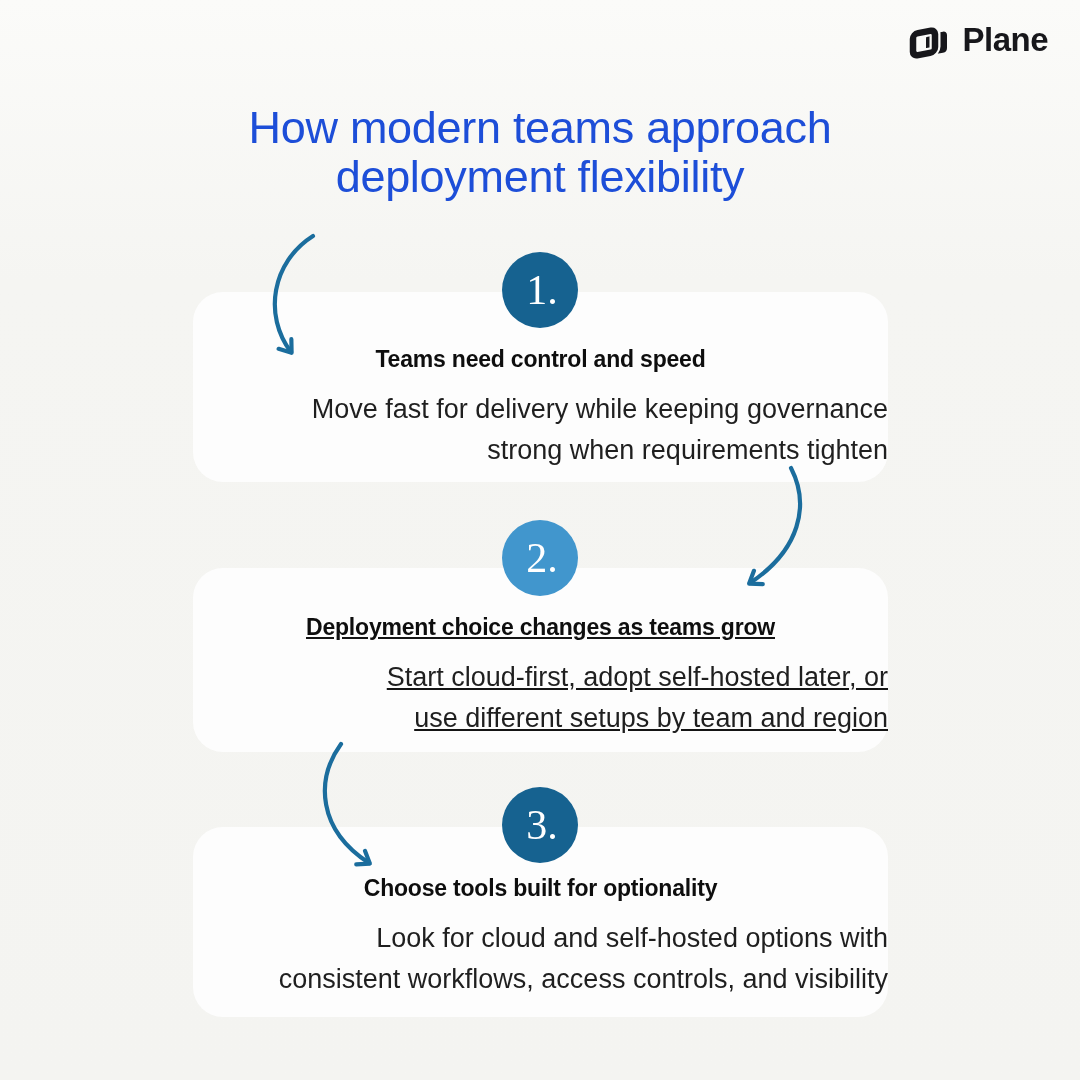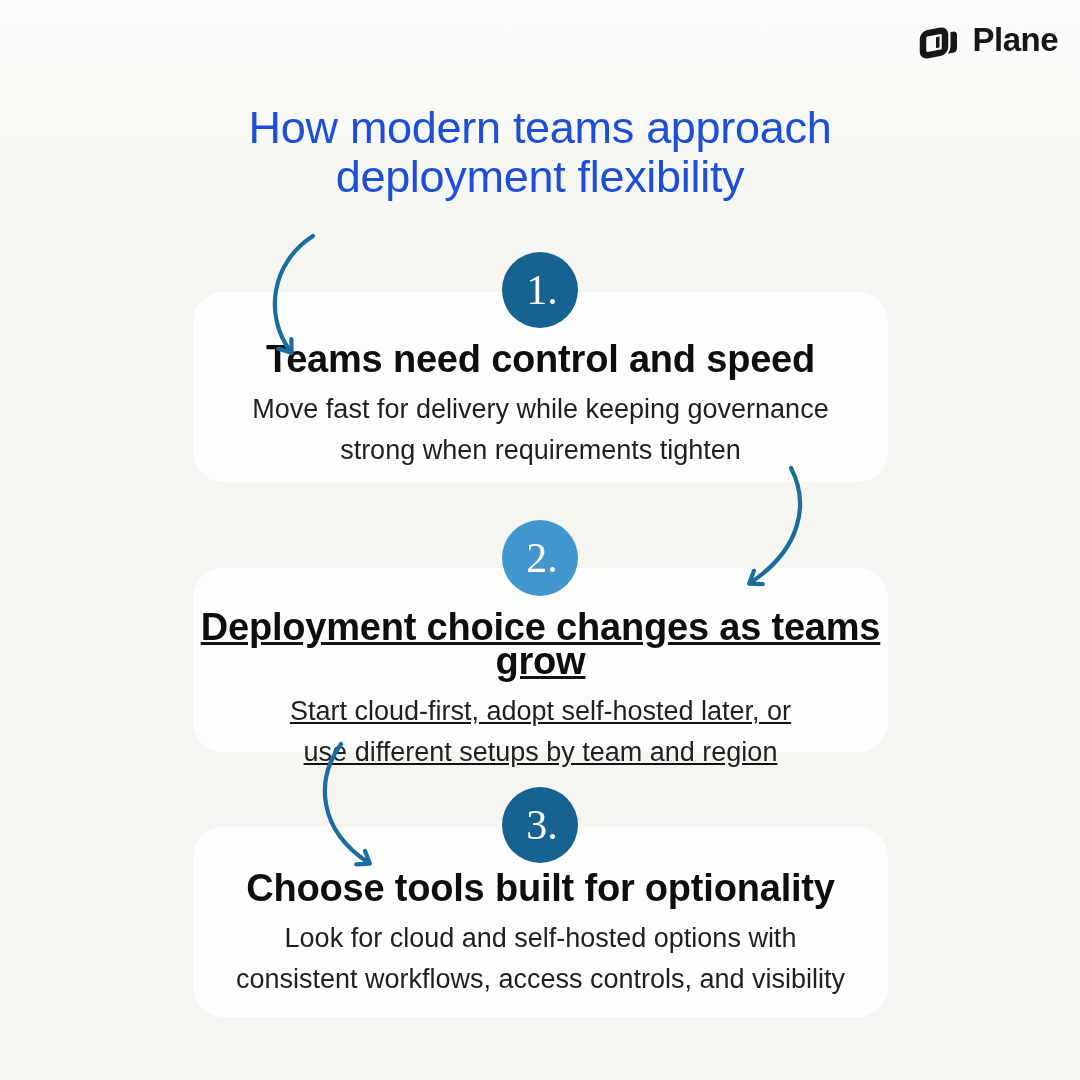--- a/index.html
+++ b/index.html
@@ -10,21 +10,21 @@
     overflow: hidden;
     background: linear-gradient(180deg, #fbfbf9 0%, #f5f5f2 26%, #f4f4f1 100%);
     font-family: "Liberation Sans", sans-serif;
     color: #141414;
   }
 
   
   .logo {
     position: absolute;
     top: 20px;
-    right: 22px;
+    right: 32px;
     display: flex;
     align-items: center;
     gap: 9px;
   }
   .logo-mark { width: 46px; height: 40px; display: block; }
   .logo-text {
     font-size: 33px;
     font-weight: 600;
     letter-spacing: -0.5px;
     color: #17171b;
@@ -53,32 +53,33 @@
     border-radius: 30px;
     box-sizing: border-box;
     text-align: center;
     z-index: 1;
   }
   .card-1 { top: 292px; height: 190px; padding-top: 50px; }
   .card-2 { top: 568px; height: 184px; padding-top: 42px; text-decoration: underline; }
   .card-3 { top: 827px; height: 190px; padding-top: 44px; }
 
   .card-heading {
-    font-size: 38px;
+    font-size: 23px;
     font-weight: 700;
     color: #0e0e0e;
     letter-spacing: -0.2px;
     line-height: 34px;
   }
   .card-body {
     margin-top: 13px;
     font-size: 27px;
     font-weight: 400;
     color: #1f1f1f;
     line-height: 41px;
+    text-align: right;
   }
 
   
   .step-circle {
     position: absolute;
     left: 502px;
     width: 76px;
     height: 76px;
     border-radius: 50%;
     z-index: 3;

